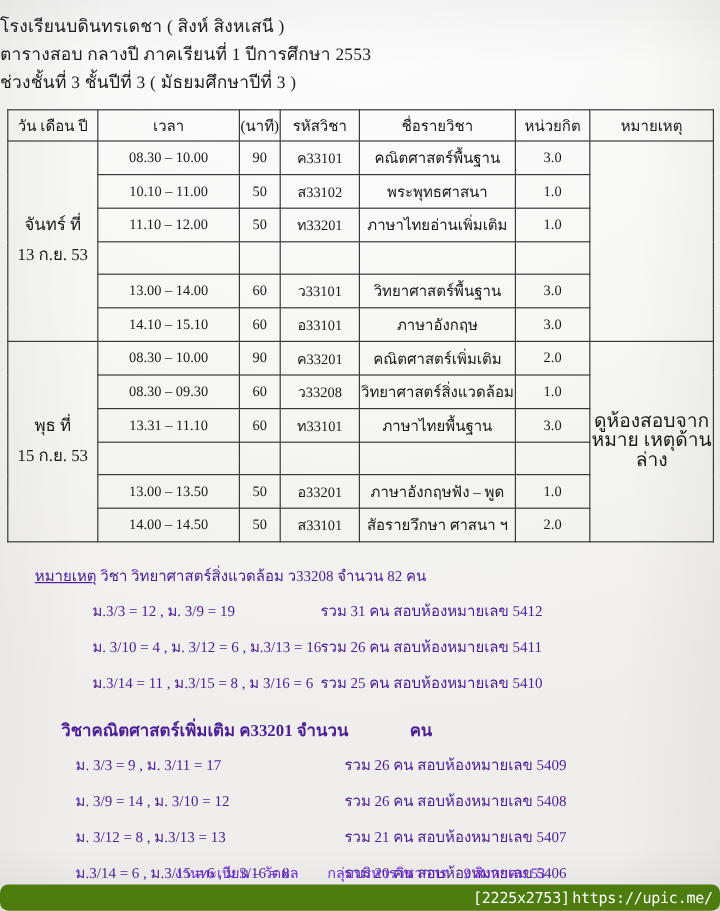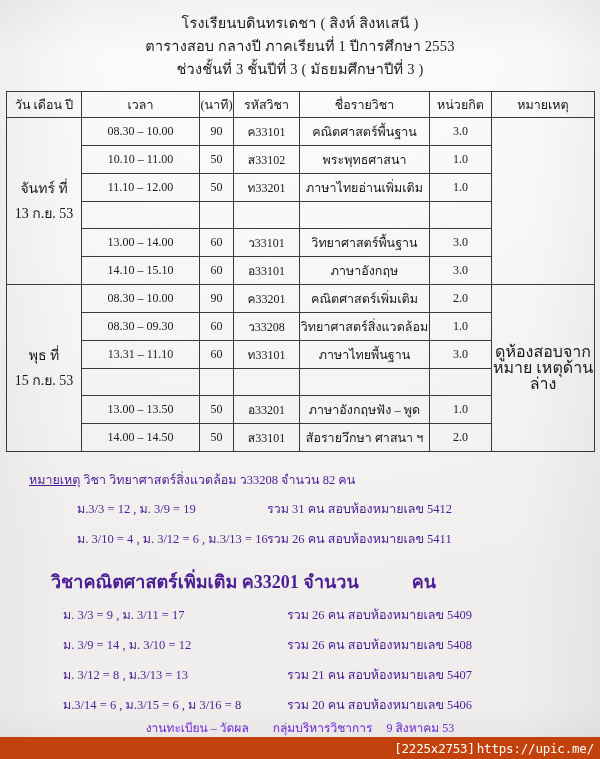--- a/index.html
+++ b/index.html
@@ -36,21 +36,20 @@
     pointer-events: none;
   }
 
   .content {
     position: relative;
     z-index: 2;
   }
 
   
   .titles {
-    text-align: center;
     padding-top: 12px;
   }
   .title-line {
     font-size: 14.5px;
     line-height: 23px;
     letter-spacing: 0.2px;
     color: #1d1d1d;
     white-space: nowrap;
   }
   .title-line.t1 { font-size: 14.5px; }
@@ -136,21 +135,21 @@
   .remark-line .left {
     width: 190px;
     flex: 0 0 190px;
   }
   .remark-line .right {
     flex: 0 0 auto;
   }
   .remark-sub {
     margin: 14px 0 9px 34px;
     font-weight: bold;
-    font-size: 18px;
+    font-size: 14px;
   }
   .remark-sub .count-gap {
     display: inline-block;
     width: 44px;
   }
   .remarks.block2 .remark-line {
     padding-left: 46px;
     gap: 20px;
   }
   .remarks.block2 .remark-line .left {
@@ -171,22 +170,23 @@
   .footer-sign .gap-a { display: inline-block; width: 18px; }
   .footer-sign .gap-b { display: inline-block; width: 8px; }
 
   
   .watermark {
     position: absolute;
     left: 0;
     bottom: 0;
     width: 600px;
     height: 22px;
-    background: #c2410c;
+    background: #4d7c0f;
     z-index: 5;
+    border-radius: 7px;
   }
   .watermark .wm-text {
     position: absolute;
     right: 6px;
     top: 50%;
     transform: translateY(-50%);
     color: #ffffff;
     font-family: "DejaVu Sans Mono", "Liberation Mono", monospace;
     font-size: 12.5px;
     letter-spacing: -0.2px;
@@ -339,20 +339,24 @@
       <span>วิชา วิทยาศาสตร์สิ่งแวดล้อม  ว33208  จำนวน  82  คน</span>
     </div>
     <div class="remark-line">
       <span class="left">ม.3/3 = 12 ,  ม. 3/9 = 19</span>
       <span class="right">รวม 31 คน  สอบห้องหมายเลข 5412</span>
     </div>
     <div class="remark-line">
       <span class="left">ม. 3/10 = 4 ,  ม. 3/12 = 6 , ม.3/13 = 16</span>
       <span class="right">รวม 26 คน  สอบห้องหมายเลข 5411</span>
     </div>
+    <div class="remark-line">
+      <span class="left">ม.3/14 = 11 , ม.3/15 =  8 , ม  3/16 = 6</span>
+      <span class="right">รวม 25 คน  สอบห้องหมายเลข 5410</span>
+    </div>
   </div>
 
   <div class="remarks block2">
     <div class="remark-sub">
       <span>วิชาคณิตศาสตร์เพิ่มเติม  ค33201  จำนวน</span>
       <span class="count-gap"></span>
       <span>คน</span>
     </div>
     <div class="remark-line">
       <span class="left">ม. 3/3 = 9 ,  ม. 3/11 = 17</span>

